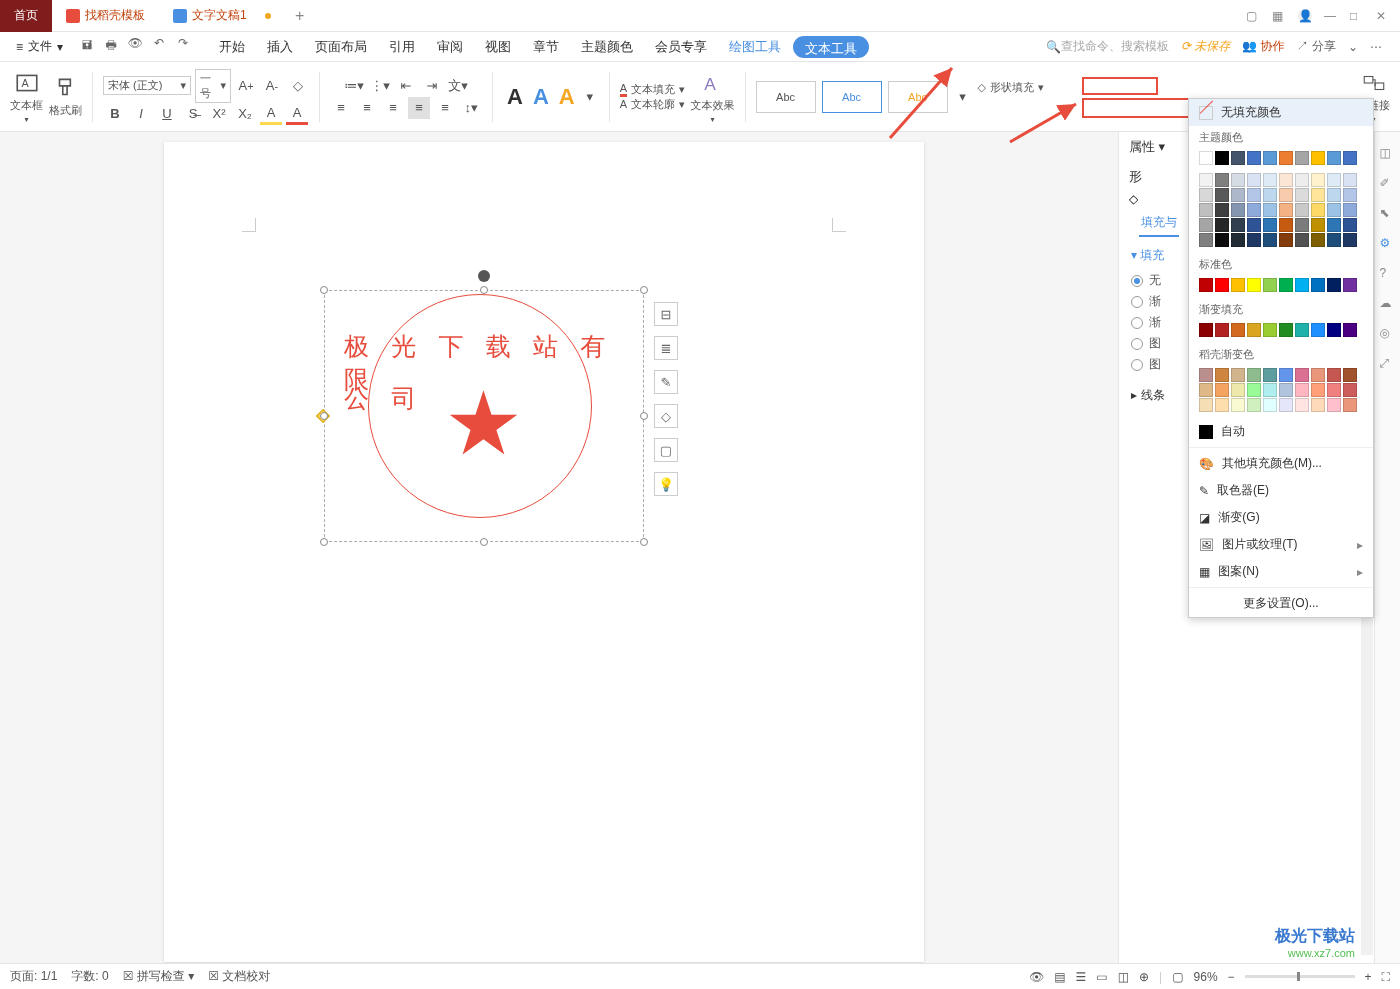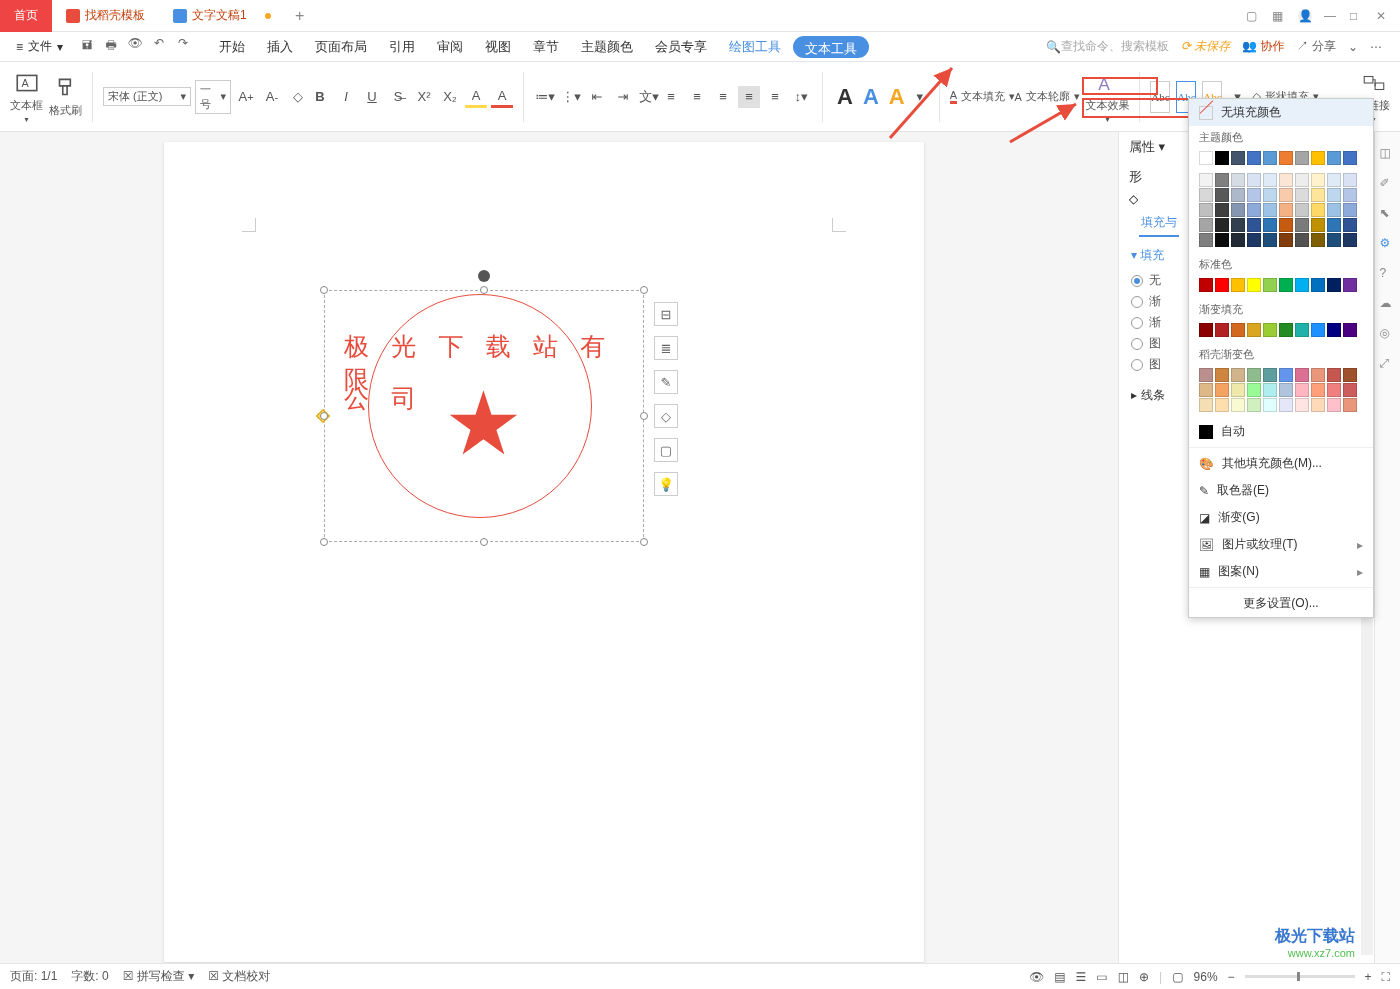--- a/index.html
+++ b/index.html
@@ -1,21 +1,21 @@
 <!DOCTYPE html>
 <html><head>
 <meta charset="utf-8">
 <style>
 * { box-sizing: border-box; margin: 0; padding: 0; font-family: "Microsoft YaHei", Arial, sans-serif; }
 body { background: #fff; width: 1400px; height: 989px; overflow: hidden; position: relative; font-size: 12px; }
 
 
 .tab-bar { height: 32px; background: #fff; display: flex; align-items: center; border-bottom: 1px solid #e5e5e5; }
 .tab { display: flex; align-items: center; padding: 0 14px; height: 32px; font-size: 12px; color: #c2410c; cursor: pointer; }
-.tab.active-home { background: #ef4444; color: #fff; }
+.tab.active-home { background: #7f1d1d; color: #fff; }
 .tab-icon { width: 14px; height: 14px; display: inline-block; margin-right: 5px; border-radius: 2px; }
 .tab-icon.red { background: #e74c3c; }
 .tab-icon.blue { background: #4a90e2; }
 .tab-unsaved { width: 6px; height: 6px; border-radius: 50%; background: #f5a623; margin-left: 18px; }
 .tab-add { width: 30px; text-align: center; font-size: 16px; color: #888; }
 .tab-bar-right { margin-left: auto; display: flex; align-items: center; padding-right: 10px; gap: 12px; }
 .win-icon { width: 14px; height: 14px; display: inline-block; color: #888; }
 
 
 .menu-bar { height: 30px; display: flex; align-items: center; padding: 0 8px; border-bottom: 1px solid #e5e5e5; }
@@ -30,30 +30,30 @@
 .search-box { display: flex; align-items: center; color: #aaa; font-size: 12px; }
 .unsaved { color: #f5a623; font-style: italic; }
 .collab { color: #c2410c; }
 .share { color: #666; }
 
 
 .ribbon { height: 70px; border-bottom: 1px solid #e5e5e5; display: flex; align-items: center; padding: 0 10px; gap: 6px; }
 .ribbon-big { display: flex; flex-direction: column; align-items: center; gap: 2px; font-size: 11px; color: #555; }
 .ribbon-big svg { width: 26px; height: 26px; }
 .ribbon-sep { width: 1px; height: 50px; background: #e5e5e5; margin: 0 4px; }
-.ribbon-two-row { display: flex; flex-direction: row; gap: 0; align-items: center; }
+.ribbon-two-row { display: flex; flex-direction: column; gap: 0; align-items: center; }
 .ribbon-row { display: flex; align-items: center; gap: 4px; }
 .combo { border: 1px solid #ccc; font-size: 11px; padding: 1px 4px; display: flex; align-items: center; justify-content: space-between; color: #555; }
 .icon-btn { width: 22px; height: 22px; display: flex; align-items: center; justify-content: center; color: #555; font-size: 13px; }
 .icon-btn.small { width: 18px; }
 .wa-letter { font-size: 22px; font-weight: bold; padding: 0 4px; }
 .wa-black { color: #333; }
 .wa-blue-outline { color: #4a90e2; }
 .wa-orange-outline { color: #f5a623; }
-.style-box { width: 20px; height: 32px; border: 1px solid #ccc; display: flex; align-items: center; justify-content: center; font-size: 11px; color: #555; font-family: Liberation Serif, serif; }
+.style-box { width: 60px; height: 32px; border: 1px solid #ccc; display: flex; align-items: center; justify-content: center; font-size: 11px; color: #555; }
 .style-box.active { border-color: #4a90e2; color: #4a90e2; }
 .ribbon-drop { display: flex; align-items: center; gap: 4px; font-size: 11px; color: #555; }
 
 
 .canvas-area { position: absolute; top: 132px; left: 0; right: 26px; bottom: 26px; background: #f5f5f5; }
 .page { position: absolute; left: 164px; top: 10px; width: 760px; height: 820px; background: #fff; box-shadow: 0 1px 3px rgba(0,0,0,0.15); }
 .margin-mark { position: absolute; width: 14px; height: 14px; }
 .margin-tl { top: 76px; left: 78px; border-right: 1px solid #ccc; border-bottom: 1px solid #ccc; }
 .margin-tr { top: 76px; right: 78px; border-left: 1px solid #ccc; border-bottom: 1px solid #ccc; }
 

